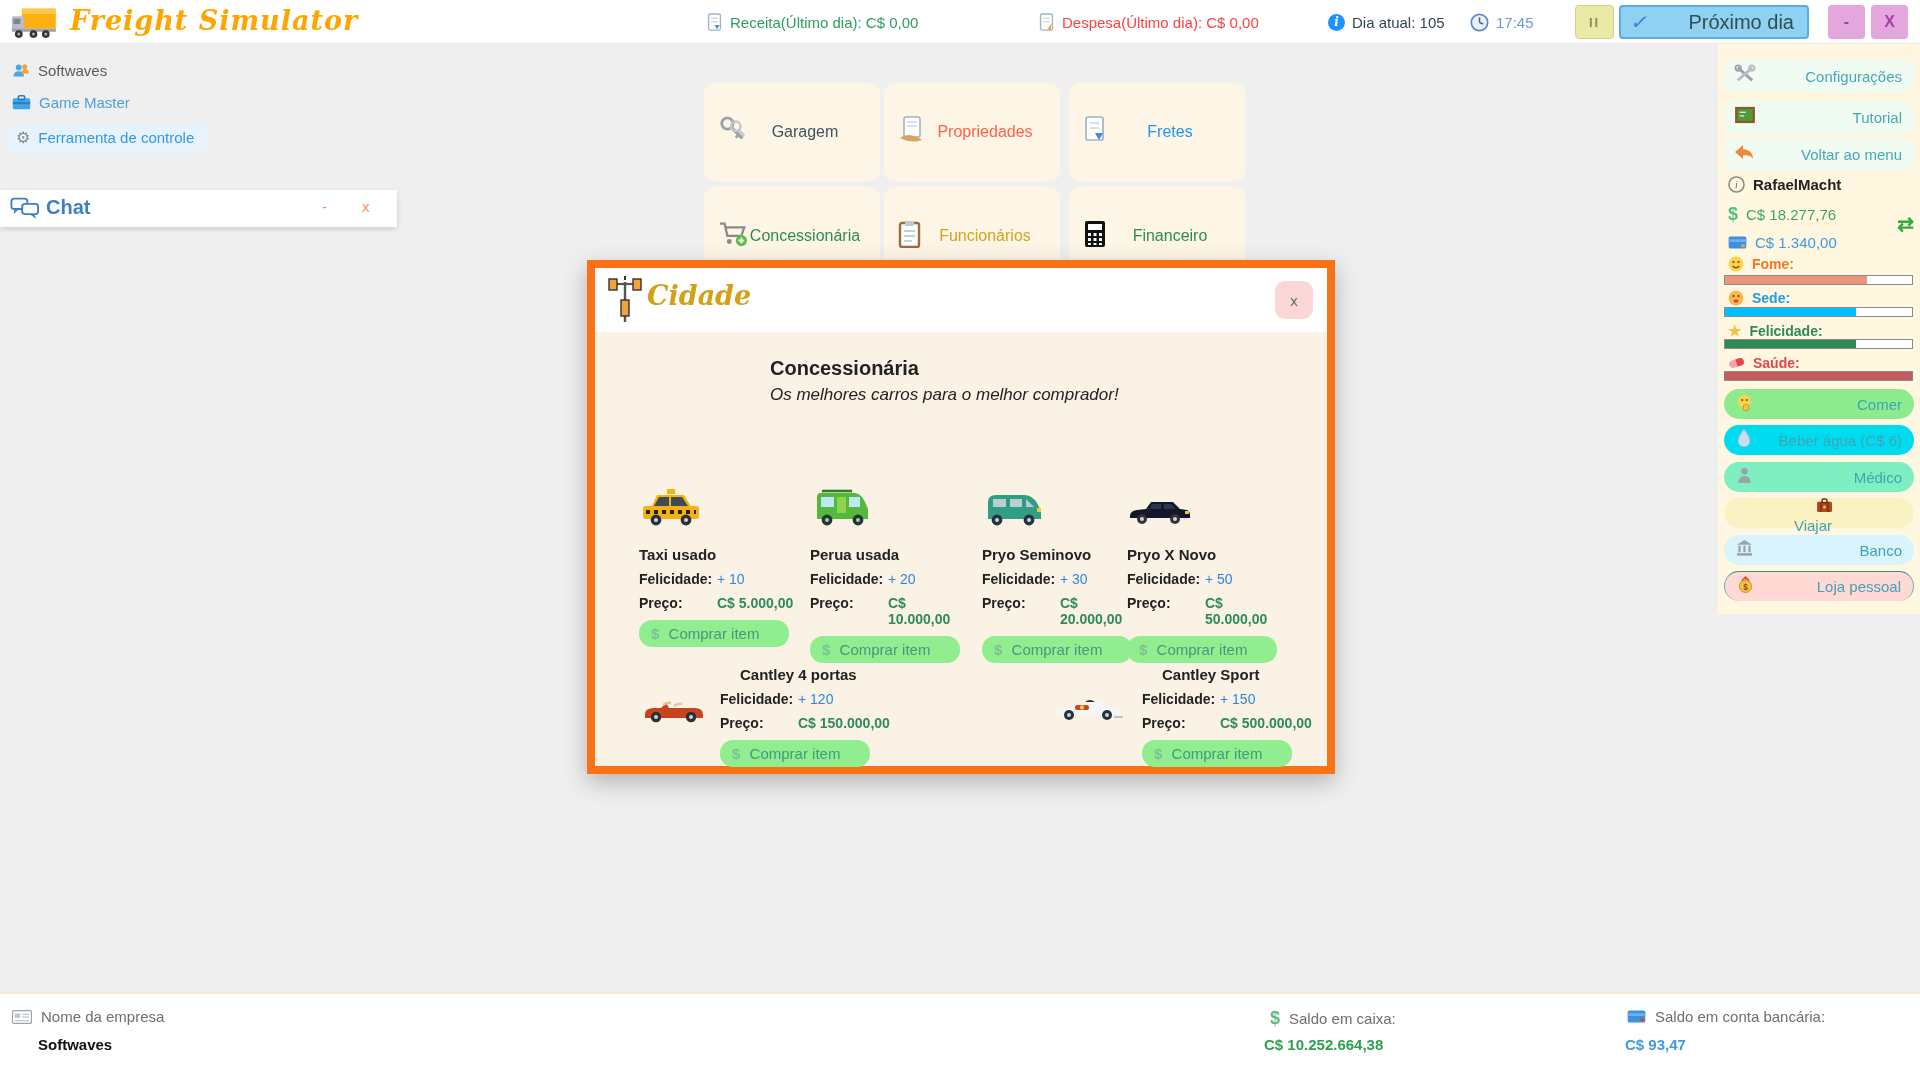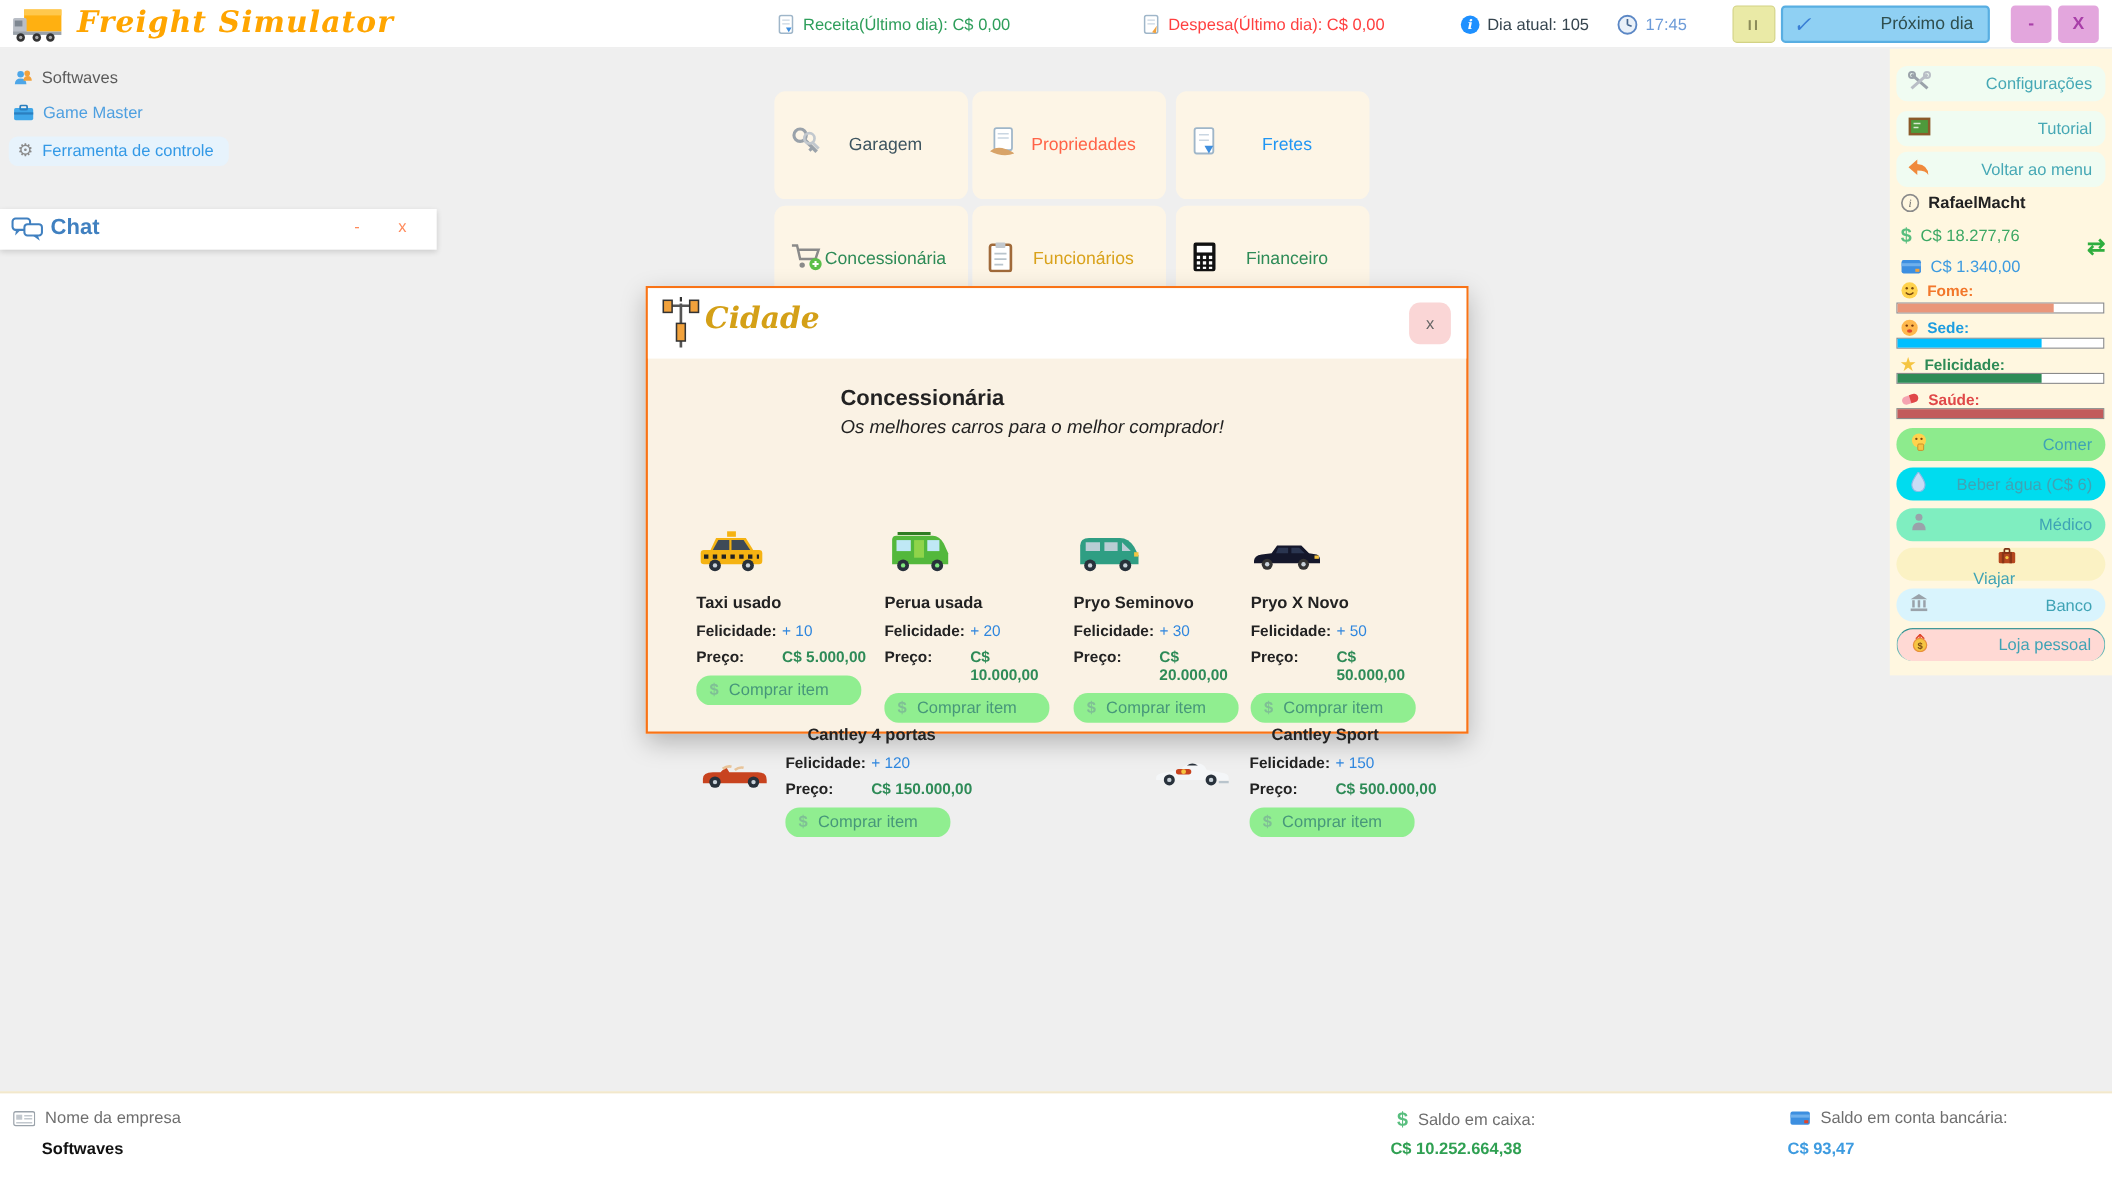--- a/index.html
+++ b/index.html
@@ -13,21 +13,21 @@
   .app-title { position:absolute; left:70px; top:5px; font-size:27px; color:#FFA500; font-style:italic; font-weight:bold; font-family:"DejaVu Serif", serif; letter-spacing:1px; }
   .tb-group { position:absolute; top:0; height:44px; display:flex; align-items:center; gap:7px; font-size:15px; }
   .receita { left:706px; color:#2E9E5B; }
   .despesa { left:1038px; color:#FF4040; }
   .dia { left:1328px; color:#36454F; }
   .timeg { left:1470px; color:#6C9BD8; }
   .info-badge { width:17px; height:17px; border-radius:50%; background:#1E90FF; color:#fff; font-size:12px; font-weight:bold; font-style:italic; font-family:"DejaVu Serif",serif; display:flex; align-items:center; justify-content:center; }
   .pause-btn { position:absolute; left:1575px; top:5px; width:39px; height:34px; background:#EAEAA6; border:1px solid #D2D284; border-radius:4px; color:#8C8C5A; font-size:13px; font-weight:bold; letter-spacing:2px; display:flex; align-items:center; justify-content:center; cursor:pointer; }
   .next-btn { position:absolute; left:1619px; top:5px; width:190px; height:34px; background:#8FD0F3; border:2px solid #58AEE2; border-radius:4px; display:flex; align-items:center; cursor:pointer; }
   .next-check { margin-left:9px; color:#3A7FD5; font-size:20px; font-style:italic; }
-  .next-label { flex:1; text-align:right; padding-right:13px; color:#2F4F4F; font-size:16px; }
+  .next-label { flex:1; text-align:right; padding-right:13px; color:#2F4F4F; font-size:20px; }
   .winctl { position:absolute; top:5px; width:37px; height:34px; background:#E3A6DD; border-radius:4px; color:#A83EA8; font-size:16px; font-weight:bold; display:flex; align-items:center; justify-content:center; cursor:pointer; }
   .min-btn { left:1828px; } .close-btn { left:1871px; }
 
   
   .left-item { position:absolute; display:flex; align-items:center; gap:8px; font-size:15px; cursor:pointer; }
   .lnk-softwaves { left:12px; top:62px; color:#5A5A5A; }
   .lnk-gm { left:12px; top:94px; color:#4D9FE0; }
   .lnk-tool { left:8px; top:124px; color:#3399E6; background:#E7F3FC; border-radius:8px; padding:5px 14px 5px 8px; }
   .gear-glyph { color:#8A8A8A; font-size:16px; line-height:1; }
 
@@ -36,21 +36,21 @@
   .chat-title { position:absolute; left:46px; top:6px; color:#4080C0; font-weight:bold; font-size:20px; }
   .chat-min { position:absolute; left:322px; top:8px; color:#FF8A5B; font-size:15px; cursor:pointer; }
   .chat-close { position:absolute; left:362px; top:8px; color:#FF8A5B; font-size:15px; cursor:pointer; }
 
   
   .menu-btn { position:absolute; width:176px; height:98px; background:#FDF5E6; border-radius:10px; display:flex; align-items:center; justify-content:center; cursor:pointer; }
   .menu-btn .m-icon { position:absolute; left:14px; top:50%; transform:translateY(-50%); }
   .menu-label { font-size:16px; margin-left:26px; }
 
   
-  .modal { position:absolute; left:587px; top:260px; width:748px; height:407px; background:#FAF2E4; border:2px solid #f97316; box-shadow:0 8px 22px rgba(0,0,0,.25); z-index:10; }
+  .modal { position:absolute; left:587px; top:260px; width:748px; height:514px; background:#FAF2E4; border:8px solid #f97316; box-shadow:0 8px 22px rgba(0,0,0,.25); z-index:10; }
   .modal-header { position:relative; width:100%; height:64px; background:#FFFFFF; }
   .modal-title { position:absolute; left:52px; top:12px; font-size:27px; color:#D4A017; font-style:italic; font-weight:bold; font-family:"DejaVu Serif",serif; }
   .modal-close { position:absolute; right:14px; top:13px; width:38px; height:38px; background:#FAD6D6; border-radius:10px; color:#666; font-size:15px; display:flex; align-items:center; justify-content:center; cursor:pointer; }
   .modal-body { position:relative; width:100%; height:448px; }
   .shop-graphic { position:absolute; left:44px; top:25px; }
   .shop-heading { position:absolute; left:175px; top:25px; font-size:20px; font-weight:bold; color:#222; }
   .shop-sub { position:absolute; left:175px; top:53px; font-size:17px; font-style:italic; color:#222; }
 
   .car-card { position:absolute; top:150px; width:162px; }
   .car-icon { height:46px; display:flex; align-items:flex-end; }
@@ -379,21 +379,21 @@
       <div class="car-row">
           <span class="stat-l">Preço:</span>
           <span class="stat-price">C$  20.000,00</span>
         </div>
       <button class="buy-btn">
           <span class="buy-dollar">$</span>
           <span class="buy-text">Comprar item</span>
         </button>
     </div>
 
-    <div class="car-card" style="left:548px;">
+    <div class="car-card" style="left:532px;">
       <div class="car-icon">
         <svg width="64" height="42" viewBox="0 0 64 42">
             <path d="M3 30 q0-5 7-6 l9-1 5-7 h22 l7 7 7 1 q3 1 3 5 v3 H3 Z" fill="#14172B"></path>
             <path d="M25 18 h9 v5 h-11 Z" fill="#2A3550"></path>
             <path d="M37 18 h7 l5 5 h-12 Z" fill="#2A3550"></path>
             <rect x="58" y="25" width="4" height="3" fill="#F5C542"></rect>
             <circle cx="15" cy="33" r="5" fill="#333"></circle>
             <circle cx="48" cy="33" r="5" fill="#333"></circle>
             <circle cx="15" cy="33" r="2" fill="#C9D2DA"></circle>
             <circle cx="48" cy="33" r="2" fill="#C9D2DA"></circle>

